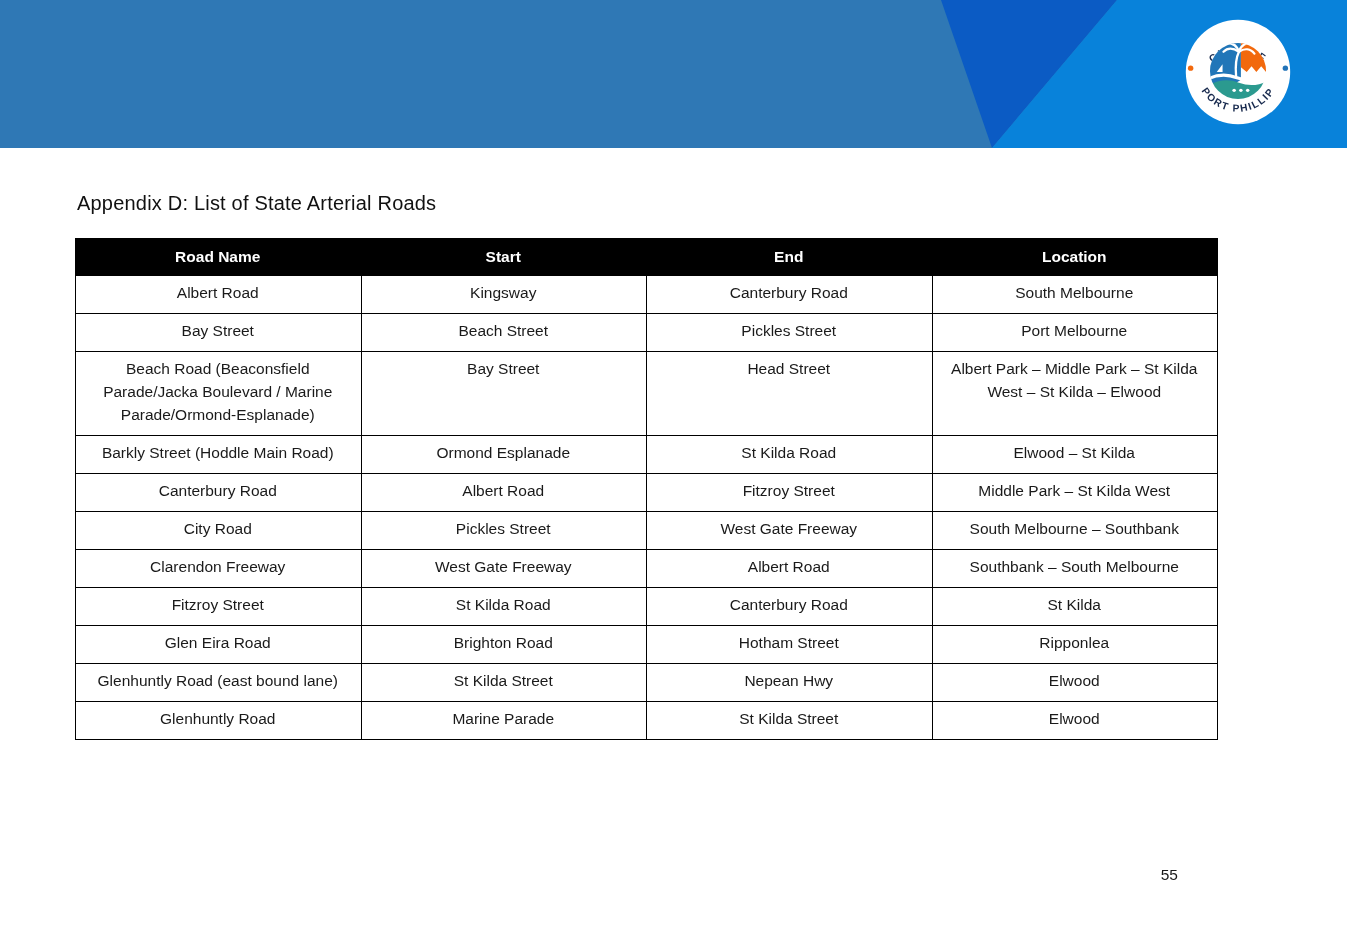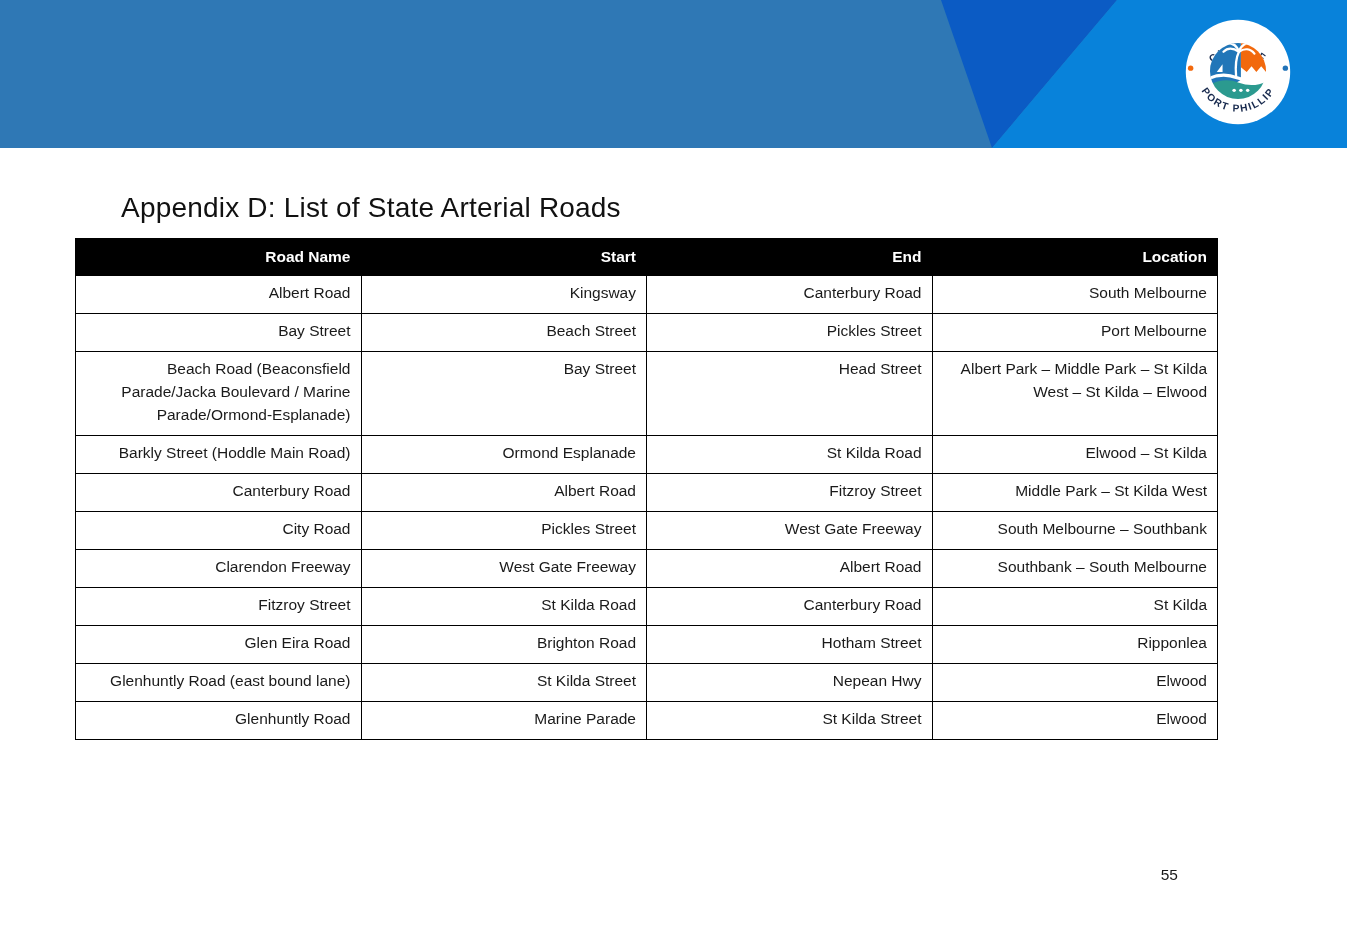--- a/index.html
+++ b/index.html
@@ -9,35 +9,34 @@
   .page { position: relative; width: 1347px; height: 941px; background: #fff; }
 
   
   .banner { position: absolute; top: 0; left: 0; width: 1347px; height: 148px; }
   .banner svg { display: block; }
   .logo { position: absolute; top: 14px; left: 1180px; width: 116px; height: 116px; }
 
   
   .doc-title {
     position: absolute; left: 77px; top: 192px;
-    font-size: 28px; font-weight: 400; color: #111;
+    font-size: 20px; font-weight: 400; color: #111;
     letter-spacing: 0.2px;
-    margin-left: 44px;
   }
 
   
   .roads-table {
     position: absolute; left: 75px; top: 238px; width: 1143px;
     border-collapse: collapse; table-layout: fixed;
     font-size: 15.5px;
   }
   .roads-table col { width: 25%; }
   .roads-table th, .roads-table td {
     border: 1px solid #000;
-    text-align: right; vertical-align: top;
+    text-align: center; vertical-align: top;
     padding: 5px 10px 9px 9px;
     line-height: 23px;
     overflow-wrap: break-word;
     margin-left: 48px;
   }
   .roads-table { border: 1.5px solid #000; }
   .roads-table thead th {
     background: #000; color: #fff; font-weight: 700;
     padding: 6px 10px 7px 9px;
   }

